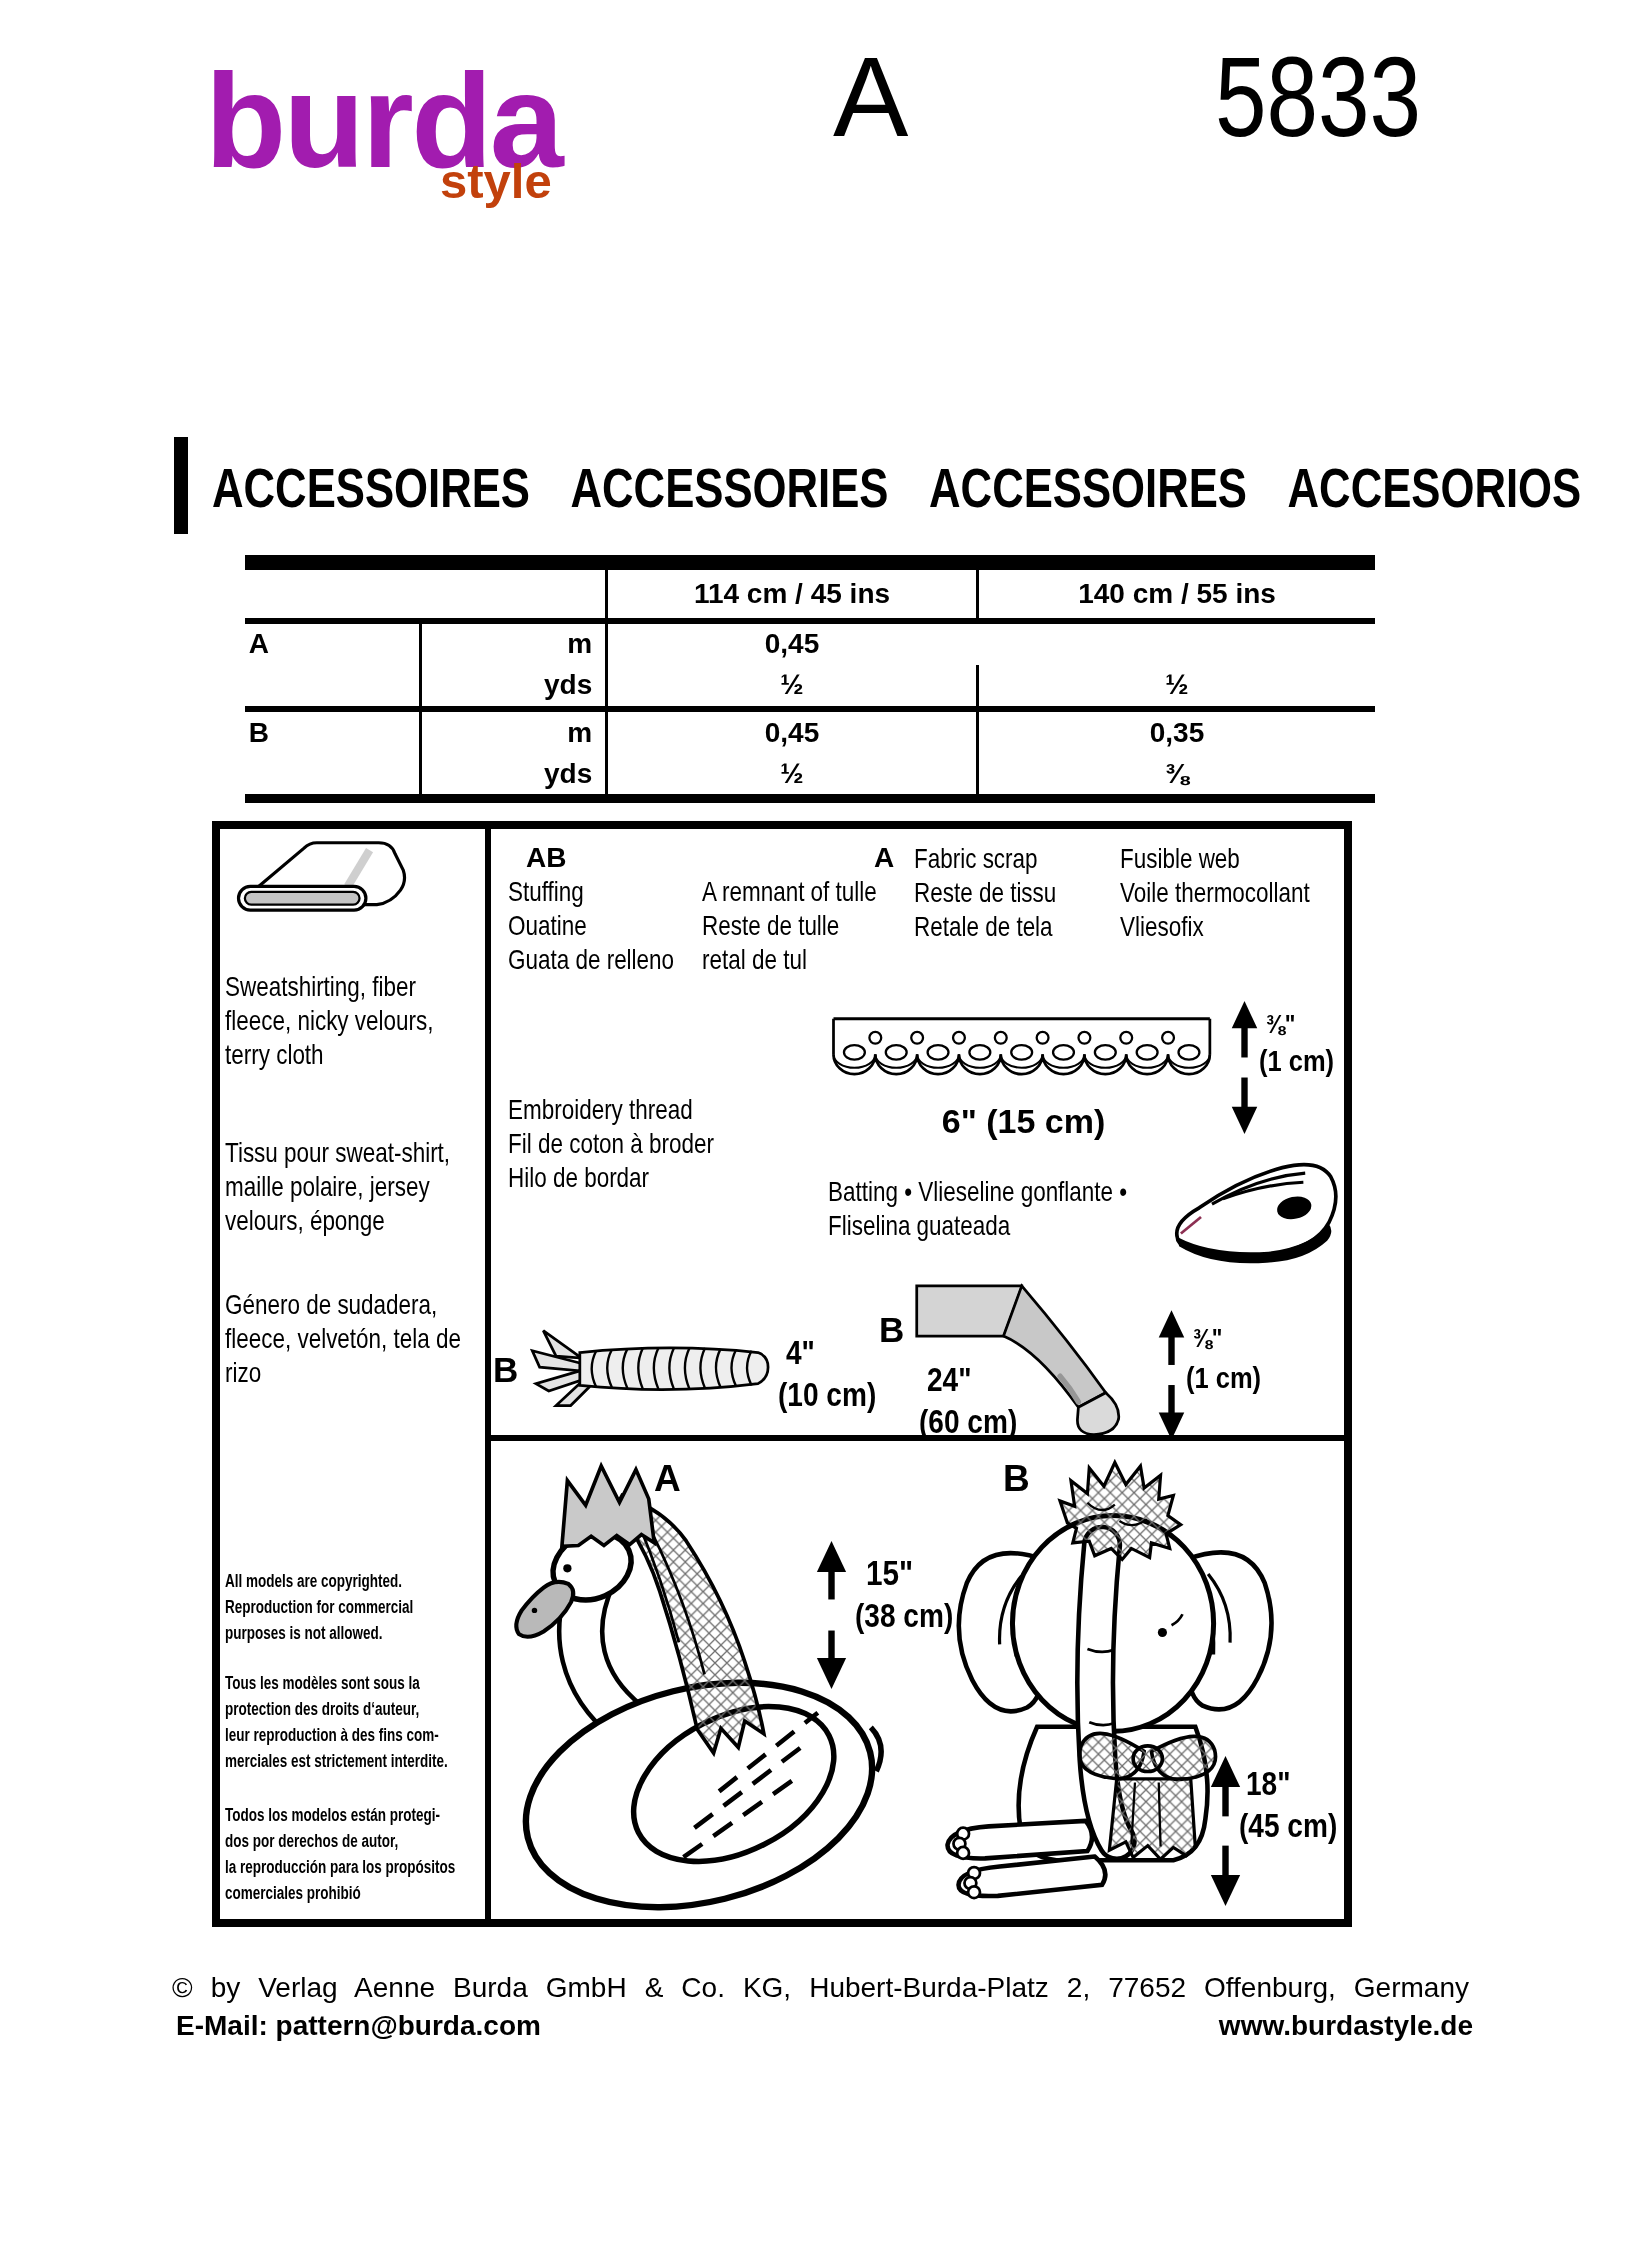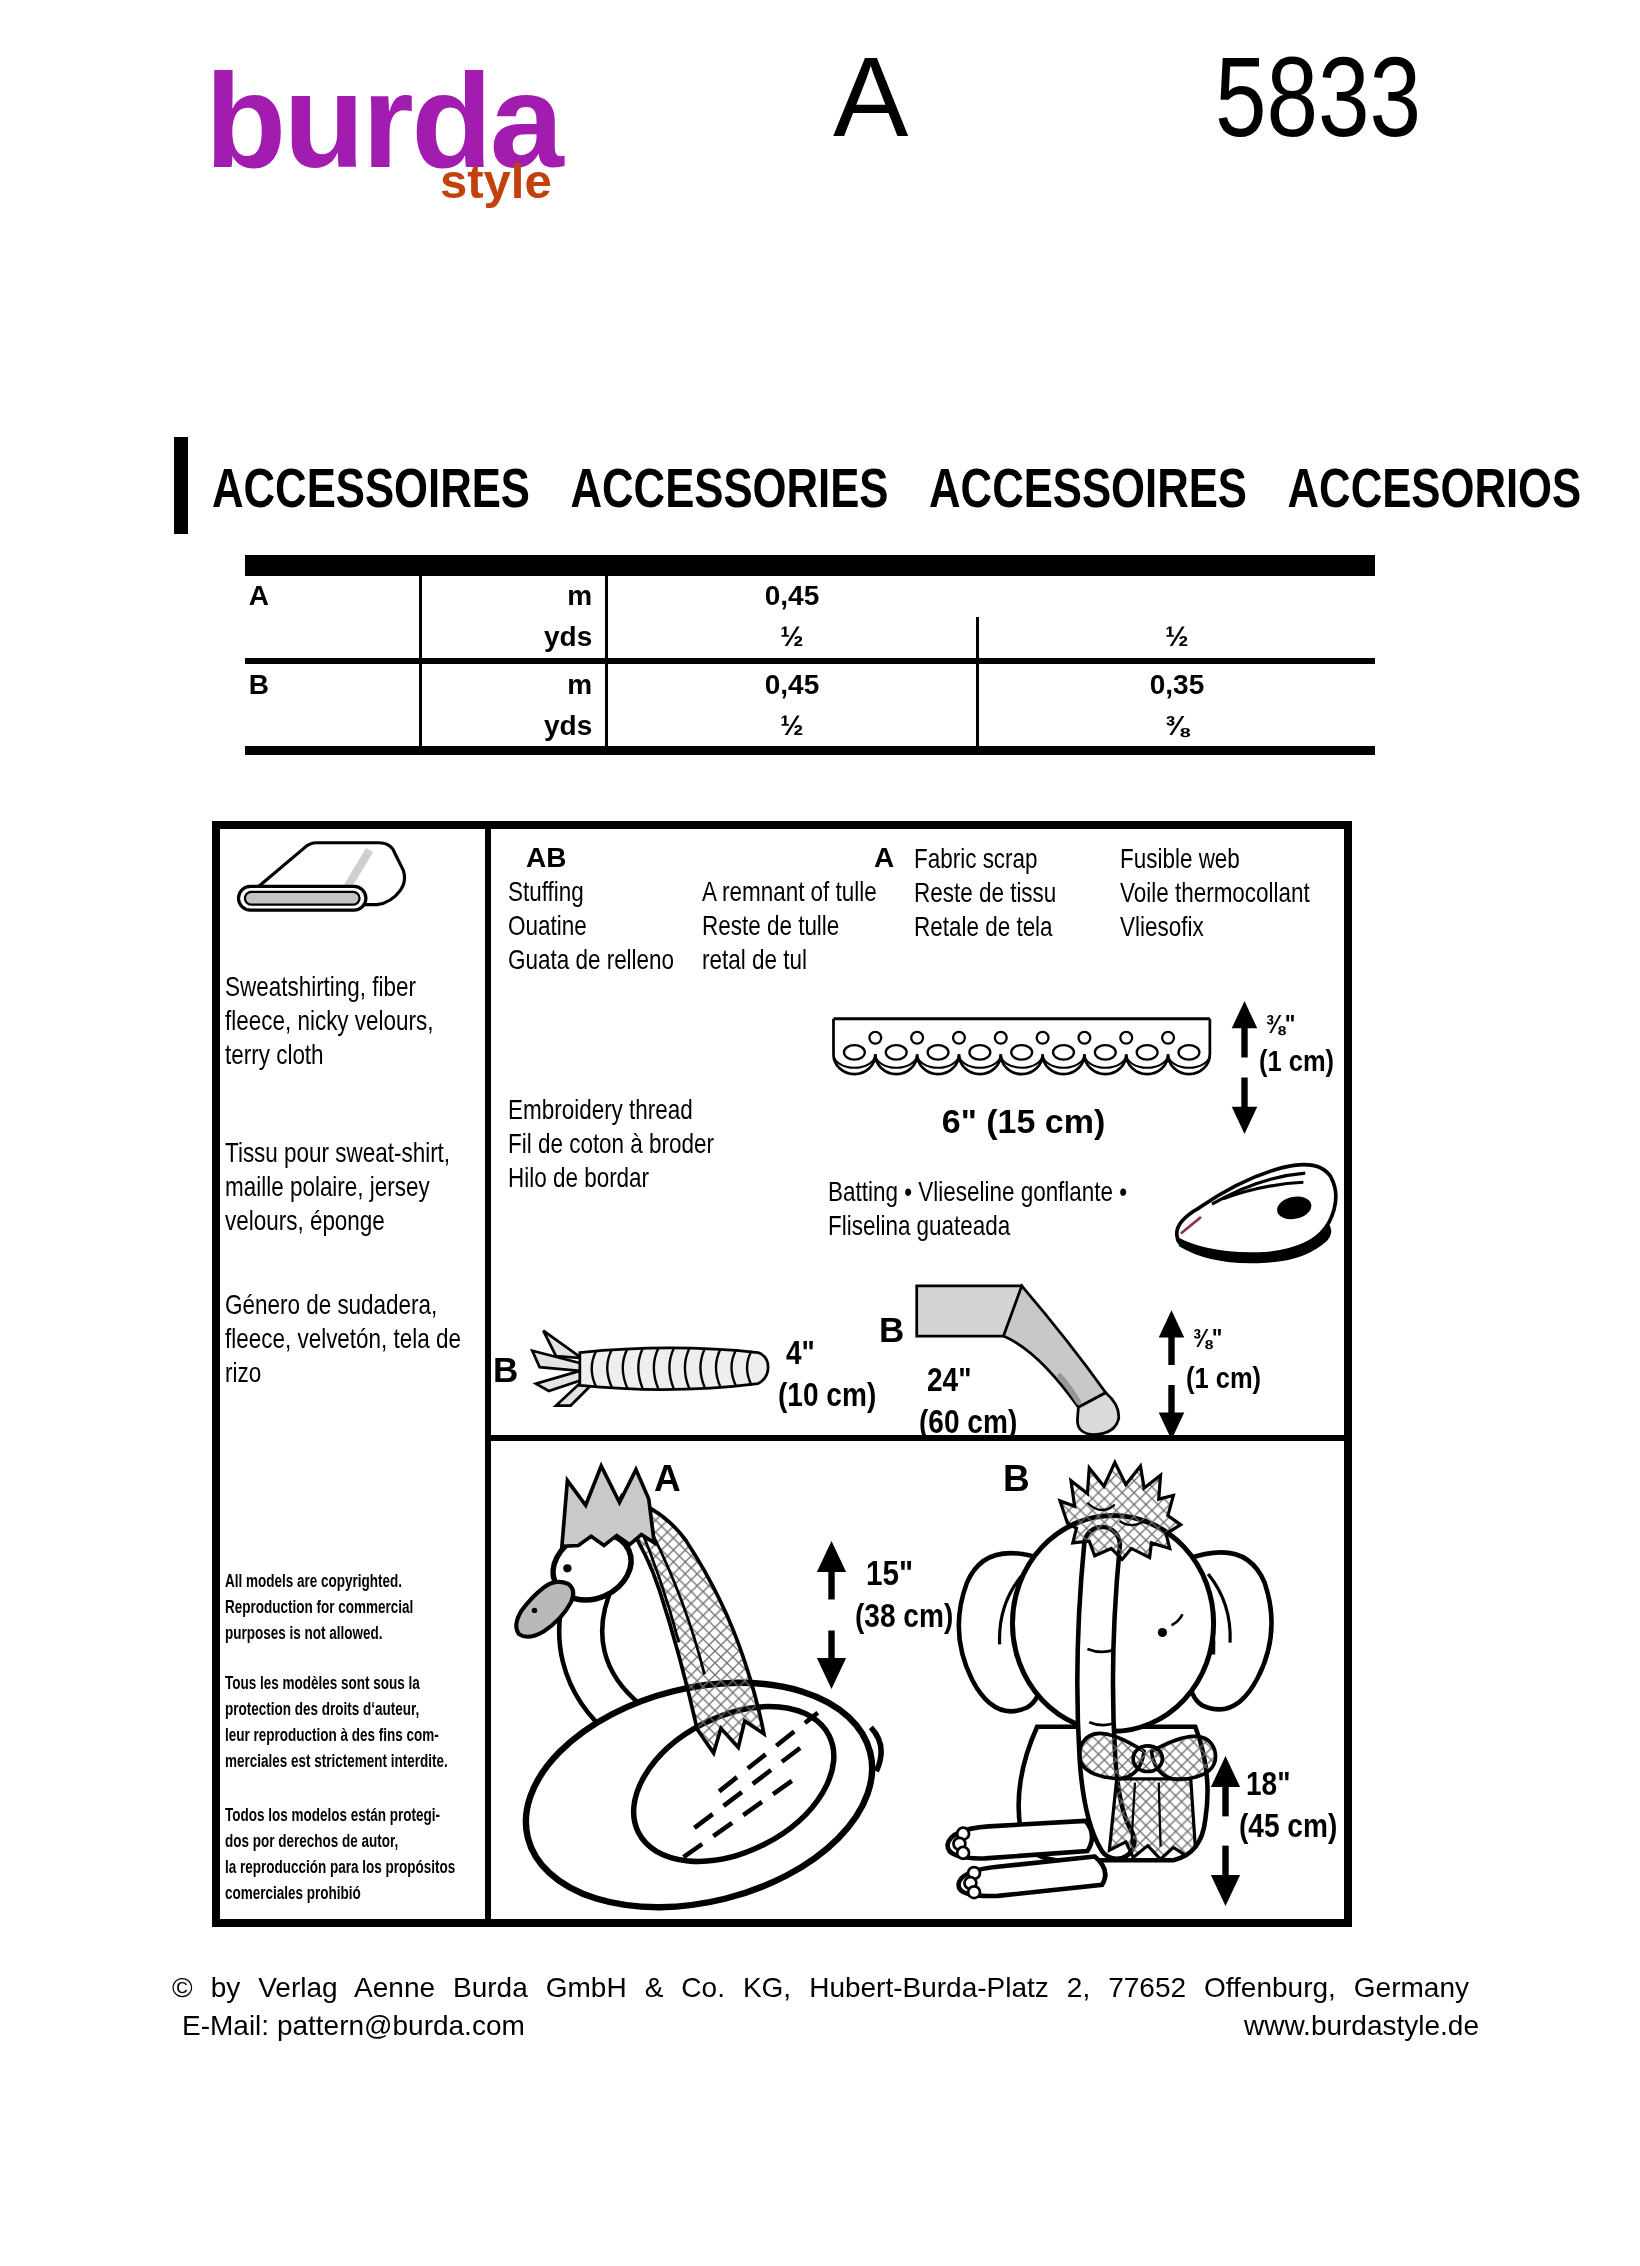--- a/index.html
+++ b/index.html
@@ -74,20 +74,26 @@
 <div class="abs" id="view-letter" style="left:833px; top:41px;">A</div>
 <div class="abs cond-l" id="pattern-number" style="left:1215px; top:41px;">5833</div>
 
 <div class="abs" id="title-bar" style="left:174px; top:437px; width:13.7px; height:97px;"></div>
 <div class="abs" id="section-title" style="left:212px; top:455px;">
   <span>ACCESSOIRES</span><span>ACCESSORIES</span><span>ACCESSOIRES</span><span>ACCESORIOS</span>
 </div>
 
 <div class="ftable">
   <div class="t-bar"></div>
+  <div class="t-row t-head">
+    <div class="tc1"></div>
+      <div class="tc2"></div>
+    <div class="tc3 vl">114 cm / 45 ins</div>
+    <div class="tc4 vl">140 cm / 55 ins</div>
+  </div>
   <div class="t-sep"></div>
   <div class="t-row t-data">
     <div class="tc1">A</div>
     <div class="tc2 vl">m</div>
     <div class="tc3 vl">0,45</div>
   </div>
   <div class="t-row t-data">
     <div class="tc1"></div>
     <div class="tc2 vl">yds</div>
     <div class="tc3 vl">½</div>
@@ -319,17 +325,17 @@
 <svg class="abs" style="left:1207px; top:1756px;" width="37" height="150" viewBox="0 0 40 164">
   <polygon points="20,0 4,34 36,34"></polygon>
     <rect x="16.5" y="30" width="7" height="36"></rect>
   <rect x="16.5" y="98" width="7" height="36"></rect>
     <polygon points="20,164 4,130 36,130"></polygon>
 </svg>
 <div class="abs meas" style="left:1246px; top:1765px; font-size:33px;">18"</div>
 <div class="abs meas" style="left:1239px; top:1807px; font-size:33px;">(45 cm)</div>
 
 <div class="abs" style="left:172px; top:1972px; width:1297px; font-size:28px; text-align:justify; text-align-last:justify;">© by Verlag Aenne Burda GmbH &amp; Co. KG, Hubert-Burda-Platz 2, 77652 Offenburg, Germany</div>
-<div class="abs" style="left:182px; top:2010px; width:1297px; display:flex; justify-content:space-between; font-size:28px;">
+<div class="abs" style="left:176px; top:2010px; width:1297px; display:flex; justify-content:space-between; font-size:28px;font-weight:bold;">
   <span>E-Mail: pattern@burda.com</span>
   <span>www.burdastyle.de</span>
 </div>
 
 
 </body></html>

